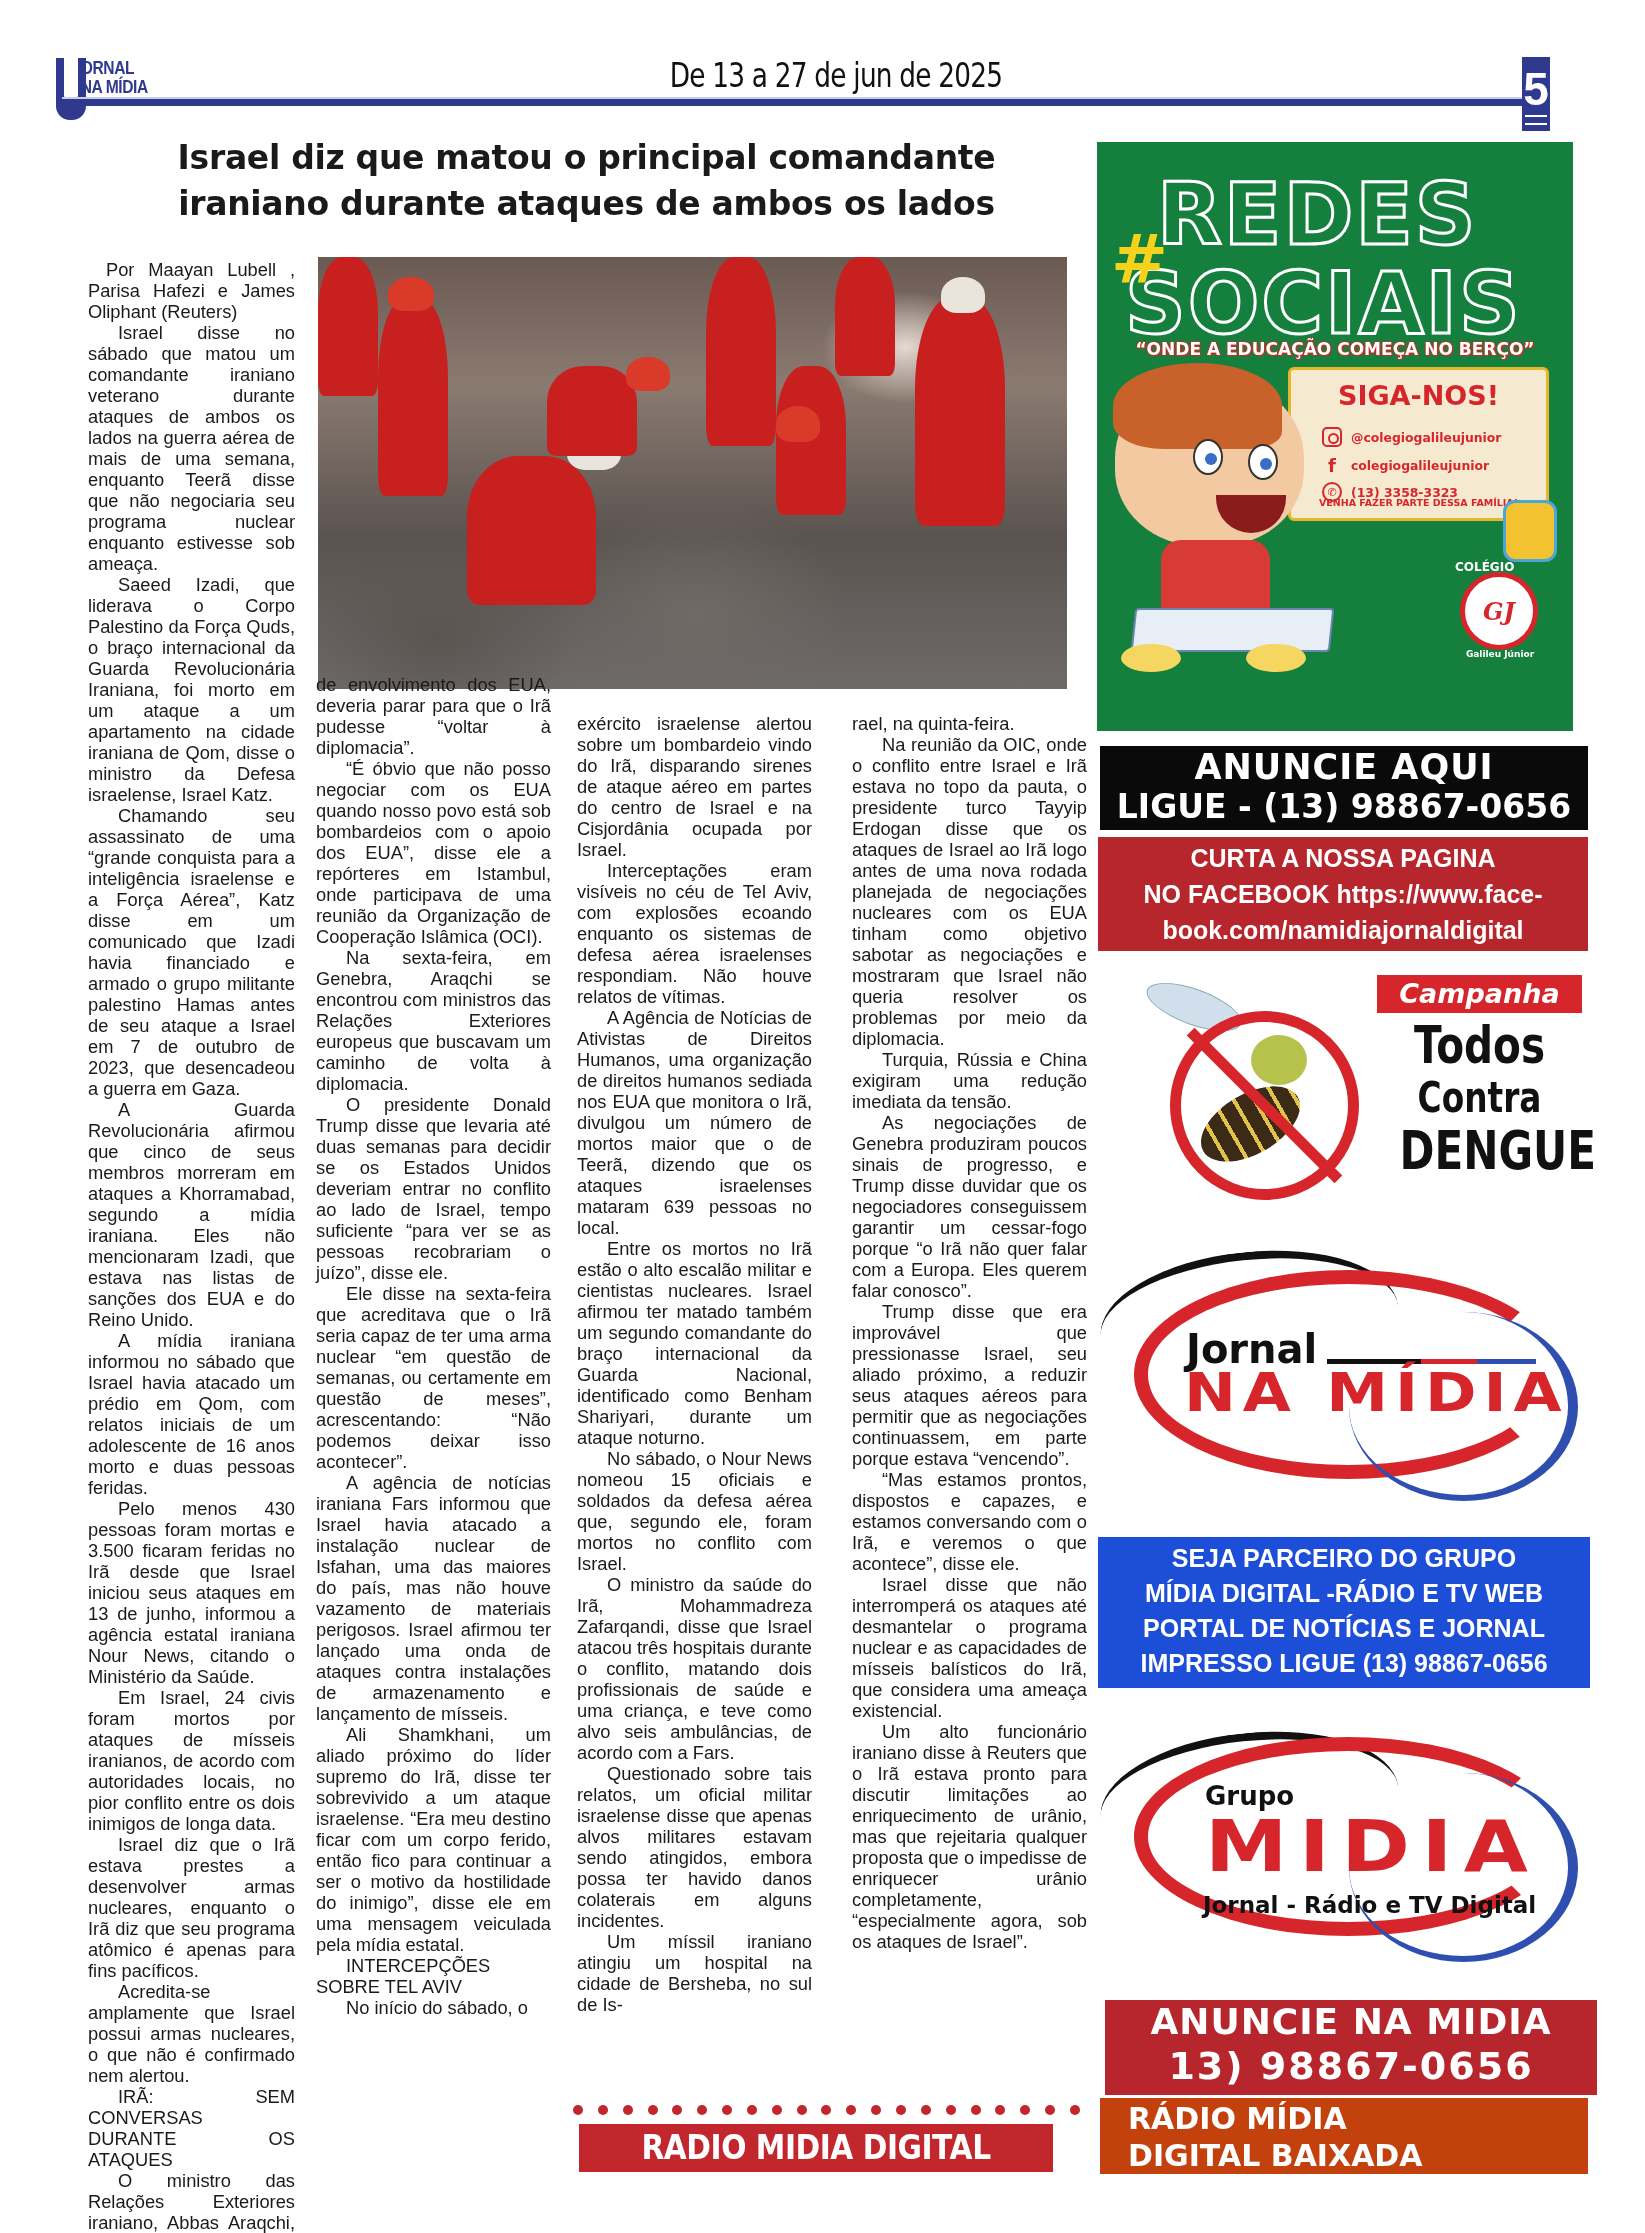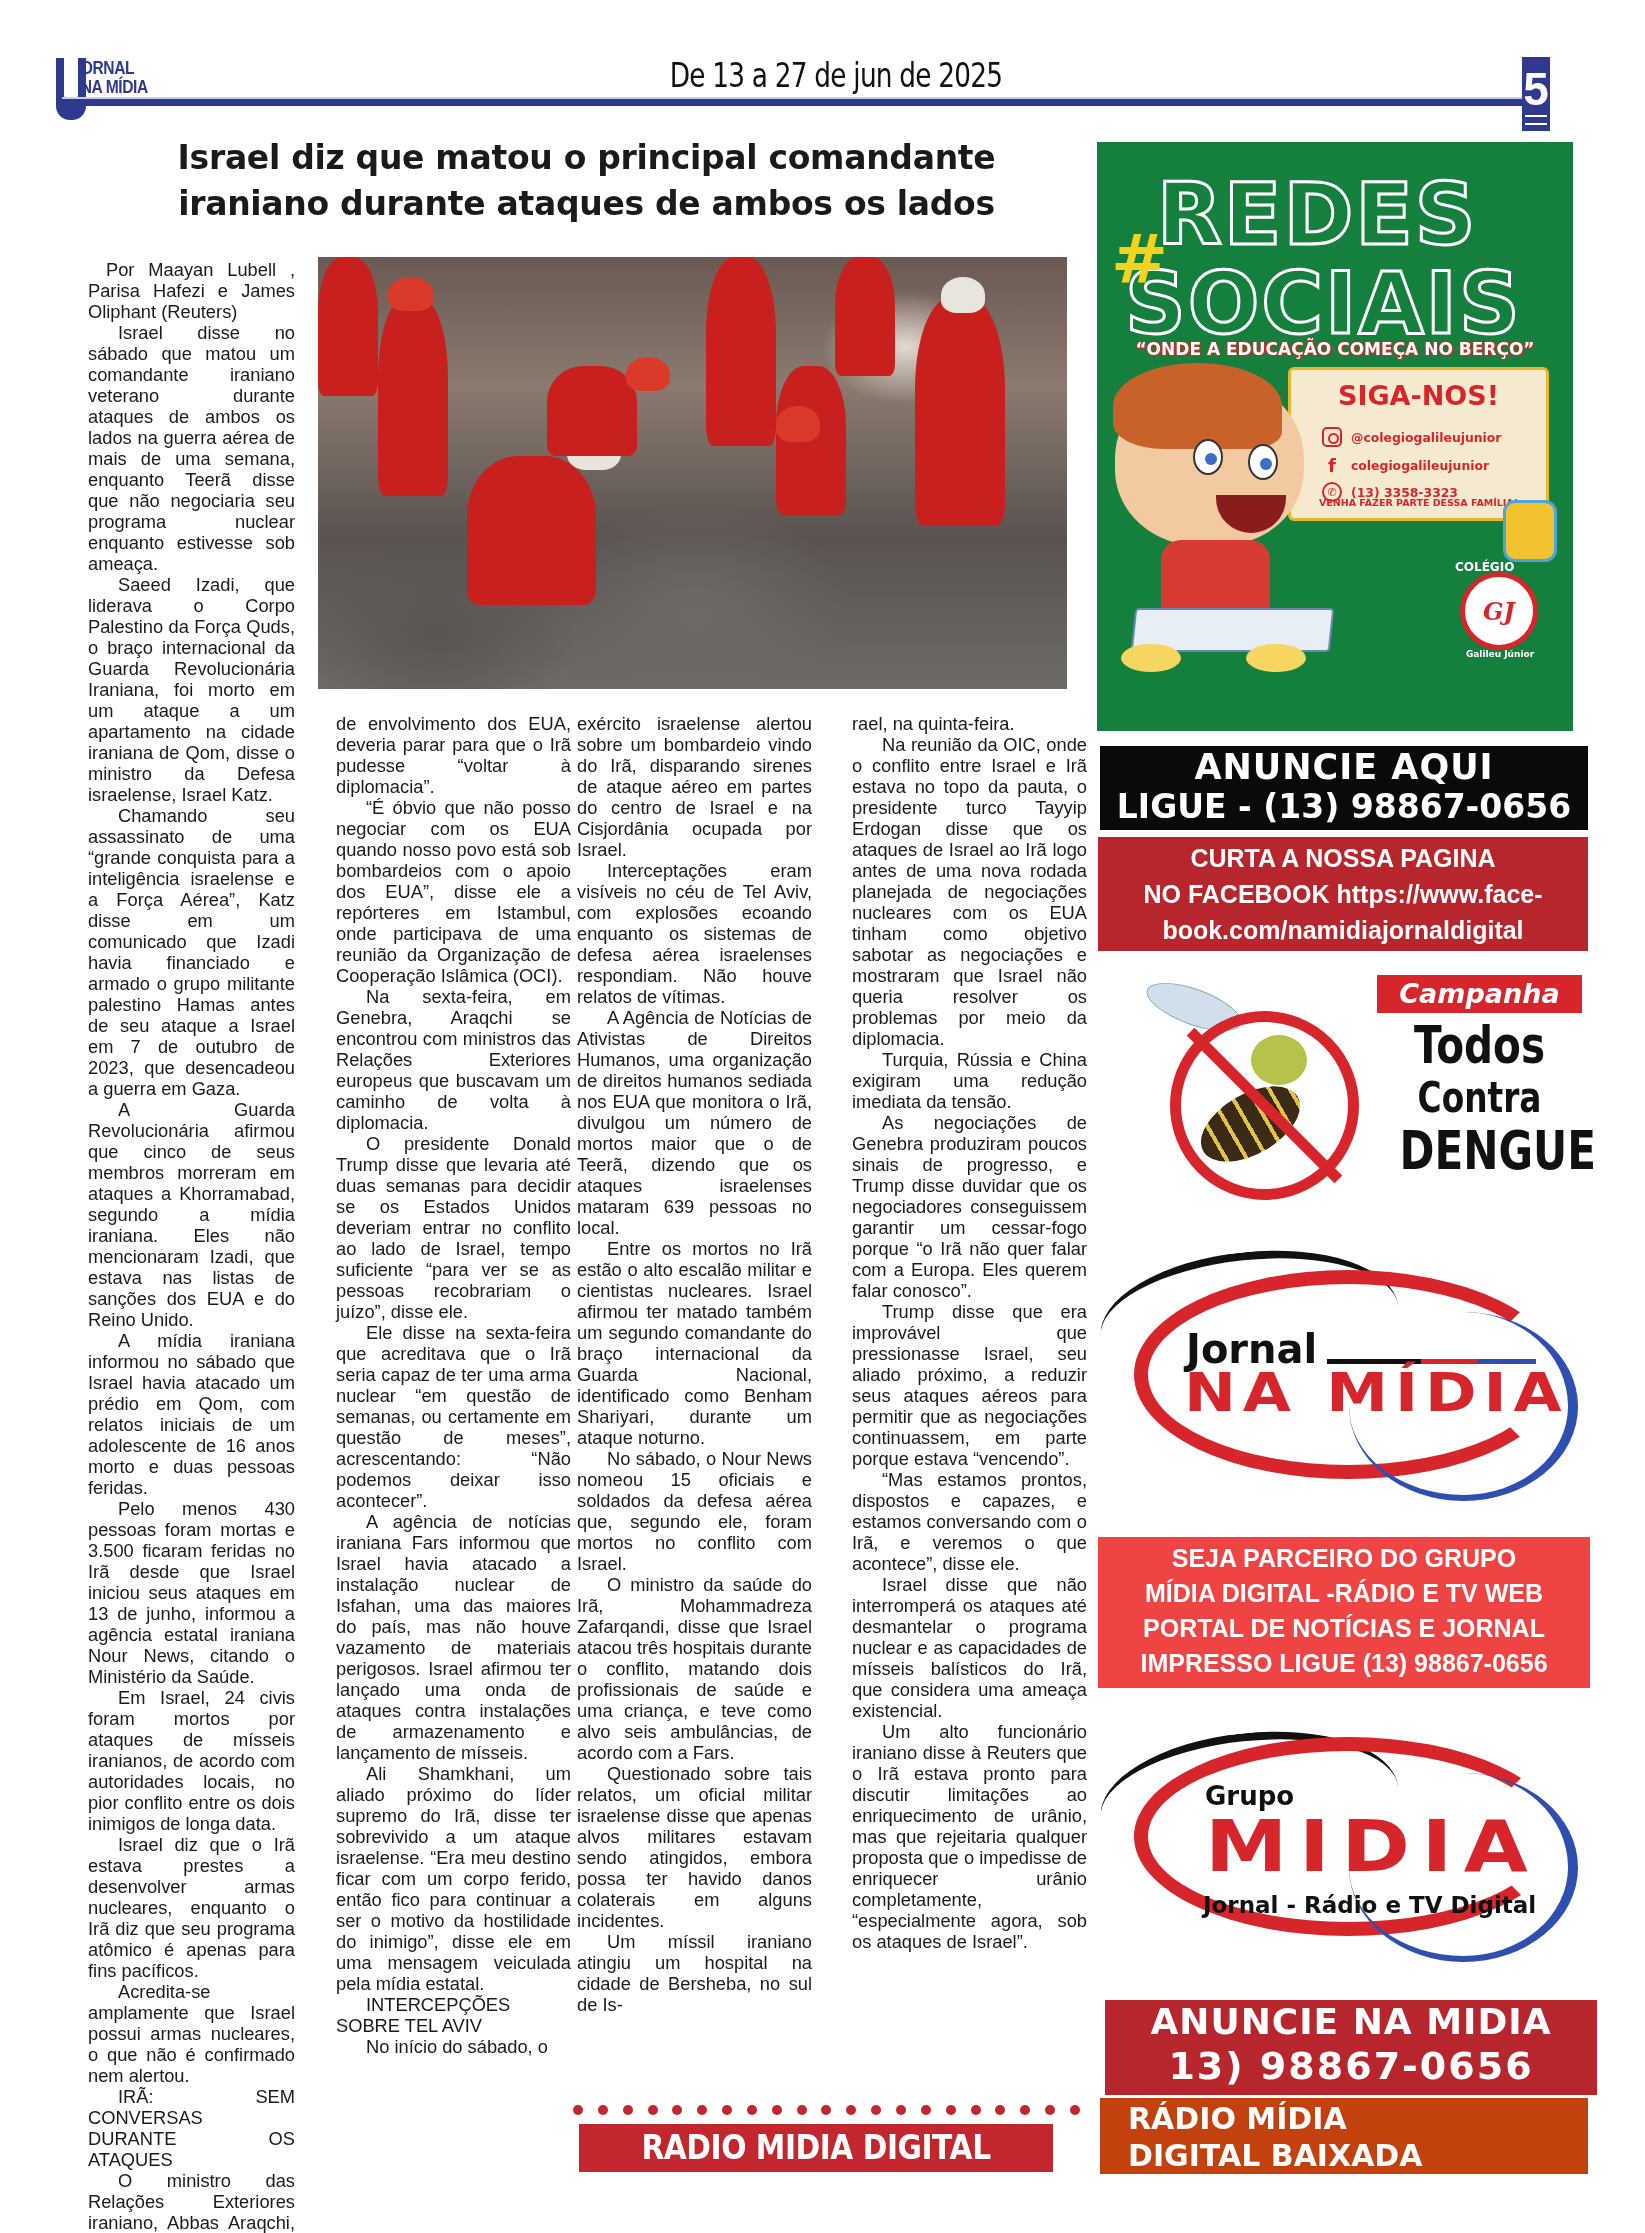--- a/index.html
+++ b/index.html
@@ -31,21 +31,21 @@
   }
   .photo .worker { position: absolute; background: #c8201e; border-radius: 40% 40% 10% 10%; }
   .photo .helmet { position: absolute; background: #d93a2a; border-radius: 50% 50% 35% 35%; }
   .photo .helmet.w { background: #e9e4dc; }
 
   
   .col { position: absolute; font-family: "Liberation Sans", sans-serif; font-size: 18.3px; line-height: 21px; text-align: justify; color: #1a1a1a; }
   .col p { text-indent: 30px; }
   .col p.noindent { text-indent: 0; }
   .col1 { left: 88px; top: 259px; width: 207px; }
-  .col2 { left: 316px; top: 713px; width: 235px; margin-left: 20px; }
+  .col2 { left: 316px; top: 674px; width: 235px; }
   .col3 { left: 577px; top: 713px; width: 235px; }
   .col4 { left: 852px; top: 713px; width: 235px; }
   .byline { text-indent: 18px !important; }
 
   
   .dots { position: absolute; left: 573px; top: 2105px; width: 507px; height: 10px; display: flex; justify-content: space-between; }
   .dots span { width: 10px; height: 10px; border-radius: 50%; background: #c1272d; display: block; }
   .radio-banner { position: absolute; left: 579px; top: 2124px; width: 474px; height: 48px; background: #c1272d; color: #fff; font-family: "DejaVu Sans", sans-serif; font-weight: bold; font-size: 33px; line-height: 48px; text-align: center; letter-spacing: -0.5px; }
   .radio-banner span { display: inline-block; transform: scaleX(0.9); }
 
@@ -95,21 +95,21 @@
   .dengue-text .t3 { font-size: 54px; line-height: 60px; }
 
   .ad-jornal-logo { left: 1100px; top: 1222px; width: 488px; height: 269px; }
   .oval-red { position: absolute; left: 34px; top: 48px; width: 428px; height: 209px; border: 14px solid #d6262b; border-radius: 50%; border-right-color: transparent; }
   .oval-black { position: absolute; left: 0; top: 30px; width: 299px; height: 139px; border-top: 8px solid #111; border-radius: 50% 50% 0 0; transform: rotate(-6deg); }
   .oval-blue { position: absolute; left: 249px; top: 90px; width: 229px; height: 189px; border-right: 10px solid #2f4fb0; border-bottom: 6px solid #2f4fb0; border-radius: 50%; border-top-color: transparent; border-left-color: transparent; }
   .jl-jornal { position: absolute; left: 86px; top: 104px; font-family: "DejaVu Sans", sans-serif; font-weight: bold; font-size: 40px; color: #111; }
   .jl-line { position: absolute; left: 227px; top: 137px; width: 209px; height: 5px; background: linear-gradient(90deg, #111 0 45%, #d6262b 45% 72%, #2f4fb0 72% 100%); }
   .jl-namidia { position: absolute; left: 84px; top: 139px; font-family: "DejaVu Sans", sans-serif; font-weight: bold; font-size: 54px; letter-spacing: 6px; color: #d6262b; transform: scaleX(1.15); transform-origin: left; }
 
-  .ad-parceiro { left: 1098px; top: 1537px; width: 492px; height: 151px; background: #ef4444; color: #fff; font-family: "Liberation Sans", sans-serif; font-weight: bold; text-align: center; font-size: 25px; line-height: 35px; padding-top: 4px; }
+  .ad-parceiro { left: 1098px; top: 1537px; width: 492px; height: 151px; background: #1d4ed8; color: #fff; font-family: "Liberation Sans", sans-serif; font-weight: bold; text-align: center; font-size: 25px; line-height: 35px; padding-top: 4px; }
 
   .ad-grupo-logo { left: 1100px; top: 1703px; width: 488px; height: 249px; }
   .gm-grupo { position: absolute; left: 105px; top: 78px; font-family: "DejaVu Sans", sans-serif; font-weight: bold; font-size: 26px; color: #111; }
   .gm-midia { position: absolute; left: 105px; top: 101px; font-family: "DejaVu Sans", sans-serif; font-weight: bold; font-size: 72px; letter-spacing: 10px; color: #d6262b; transform: scaleX(1.15); transform-origin: left; }
   .gm-sub { position: absolute; left: 103px; top: 189px; font-family: "DejaVu Sans", sans-serif; font-weight: bold; font-size: 23px; color: #111; }
 
   .ad-anuncie-midia { left: 1105px; top: 2000px; width: 492px; height: 95px; background: #b8262d; color: #fff; font-family: "DejaVu Sans", sans-serif; font-weight: bold; text-align: center; }
   .ad-anuncie-midia .l1 { font-size: 36px; line-height: 44px; letter-spacing: 1px; }
   .ad-anuncie-midia .l2 { font-size: 38px; line-height: 44px; letter-spacing: 2px; }
   .ad-radio-baixada { left: 1100px; top: 2098px; width: 488px; height: 76px; background: #c2410c; color: #fff; font-family: "DejaVu Sans", sans-serif; font-weight: bold; font-size: 30px; line-height: 37px; padding-top: 2px; padding-left: 28px; }

